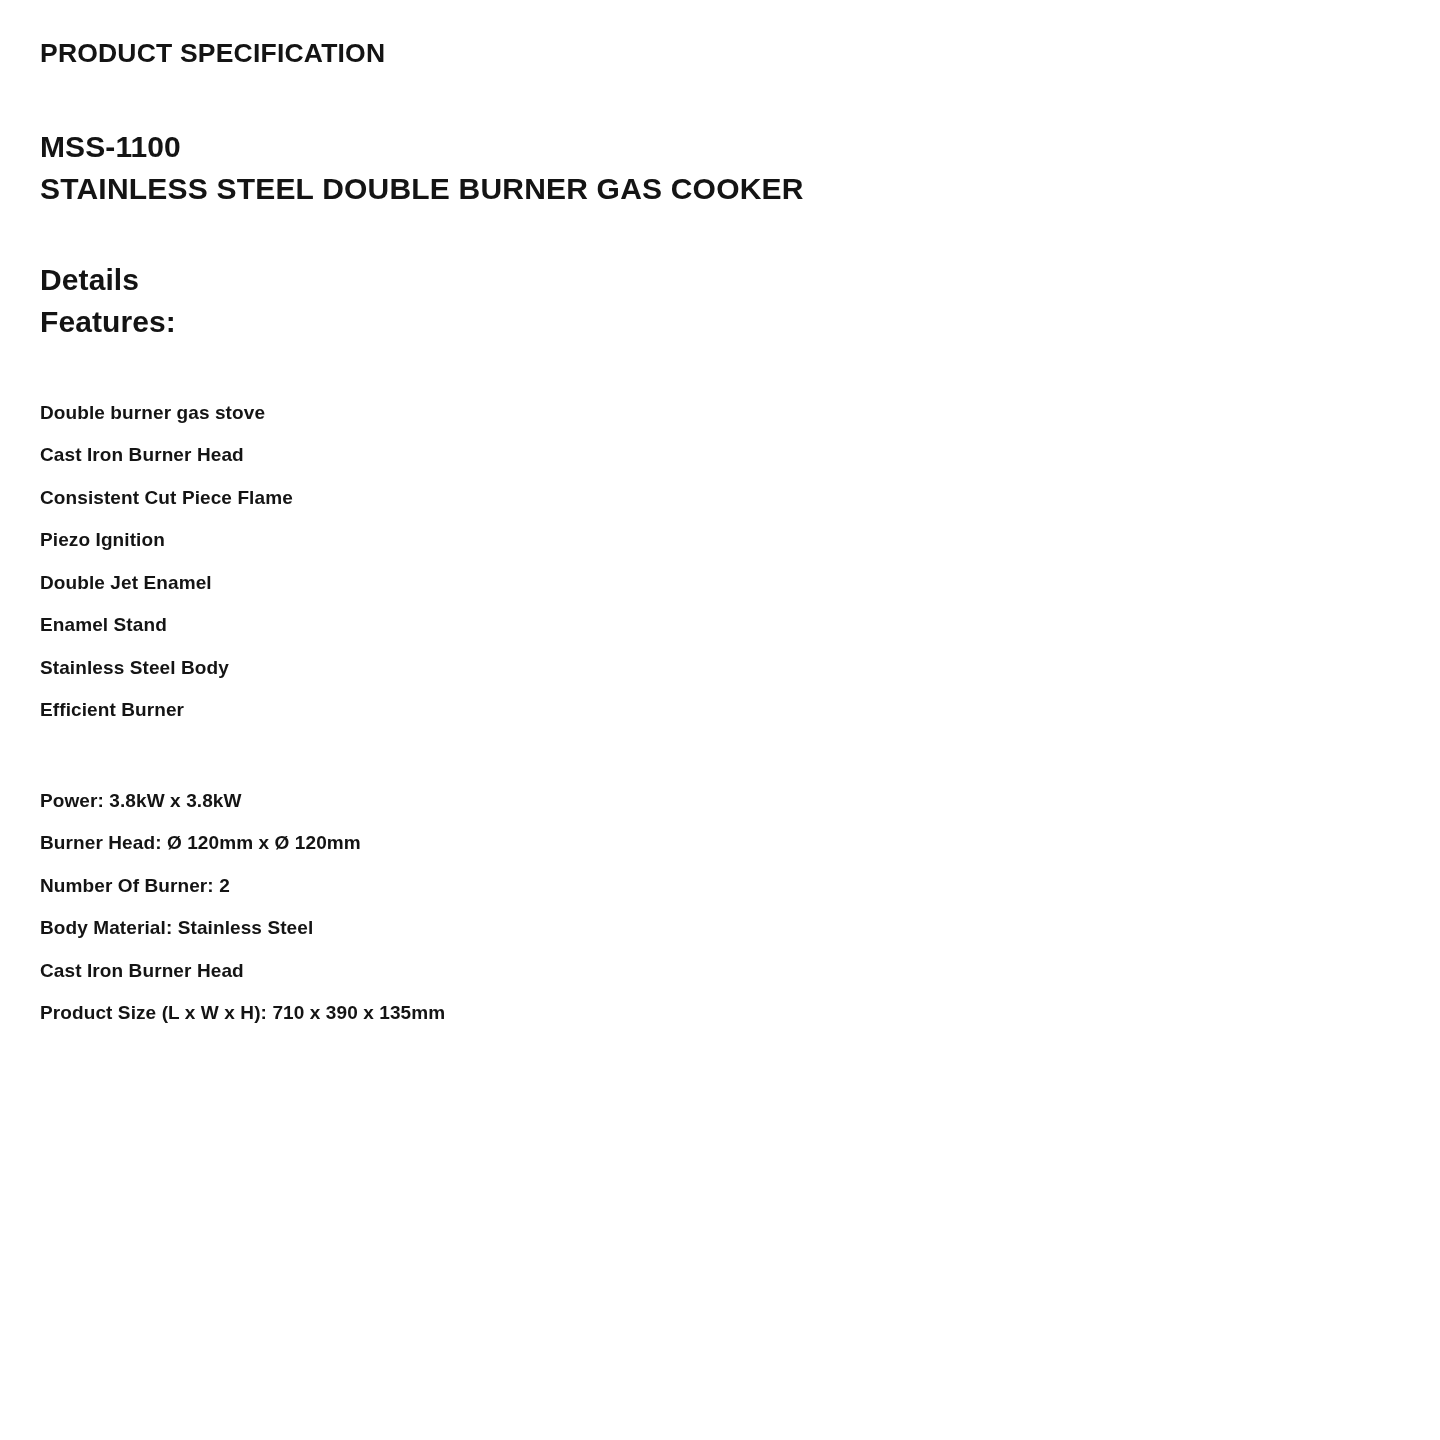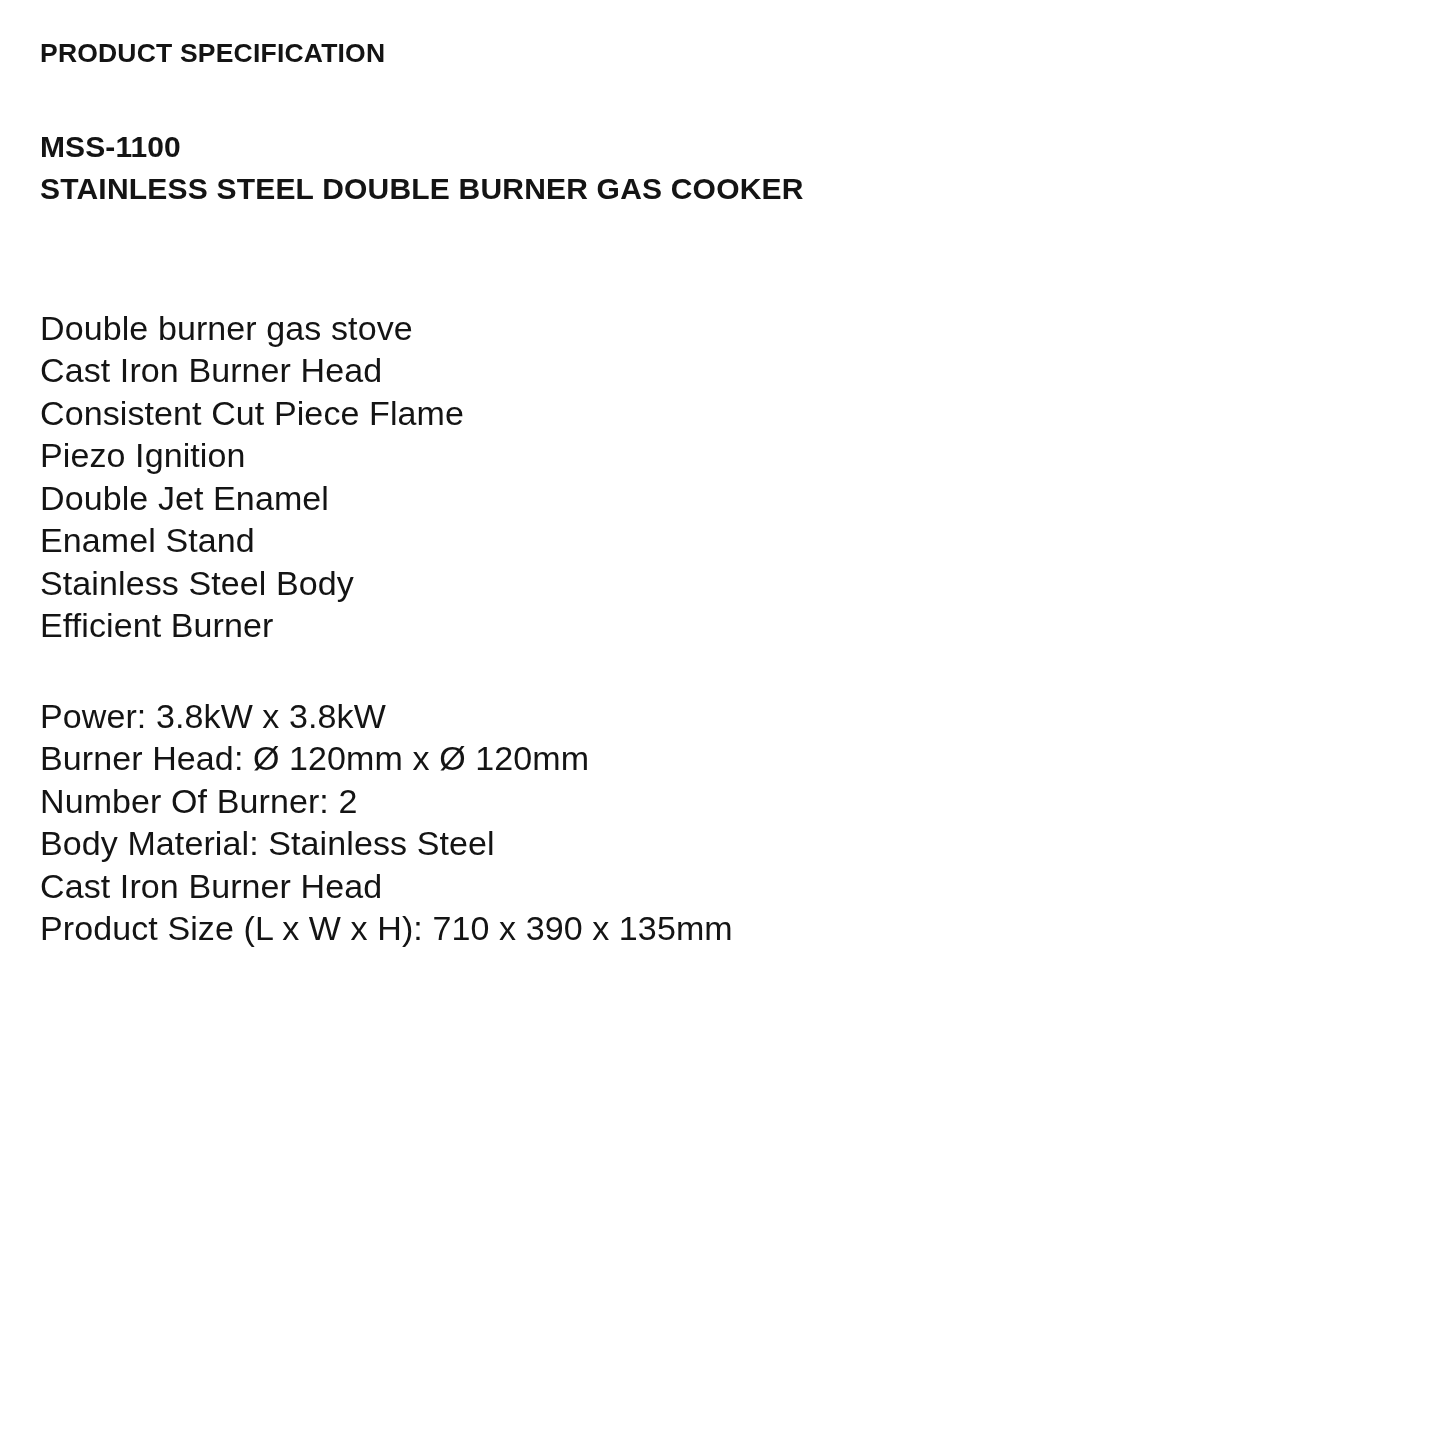--- a/index.html
+++ b/index.html
@@ -47,22 +47,22 @@
   }
   .line.caps {
     letter-spacing: 0.2px;
   }
   ul.plain {
     list-style: none;
     margin: 0;
     padding: 0;
   }
   ul.plain li {
-    font-size: 34px;
-    font-weight: normal;
+    font-size: 19px;
+    font-weight: bold;
     line-height: 42.5px;
     letter-spacing: 0.1px;
     white-space: pre;
   }
 </style>
 </head>
 <body>
 
 <div class="page">
 
@@ -71,20 +71,22 @@
   <div class="gap-lg"></div>
 
   <div class="block">
     <div class="line">MSS-1100</div>
     <div class="line caps">STAINLESS STEEL DOUBLE BURNER GAS COOKER</div>
   </div>
 
   <div class="gap-md"></div>
 
   <div class="block">
+    <div class="line">Details</div>
+    <div class="line">Features:</div>
   </div>
 
   <div class="gap-md"></div>
 
   <ul class="plain">
     <li>Double burner gas stove</li>
     <li>Cast Iron Burner Head</li>
     <li>Consistent Cut Piece Flame</li>
     <li>Piezo Ignition</li>
     <li>Double Jet Enamel</li>

